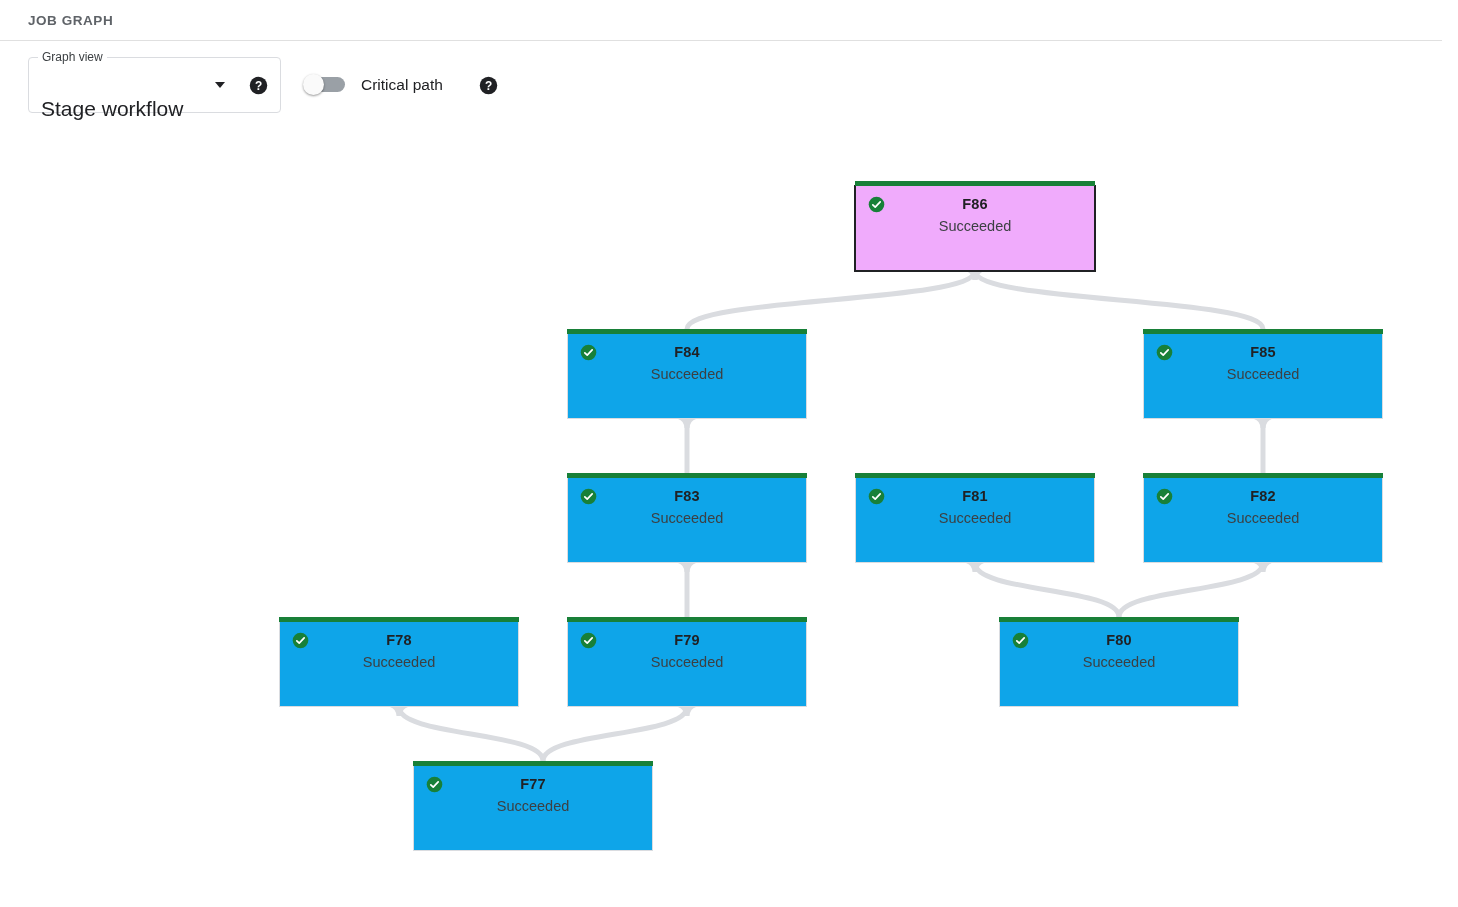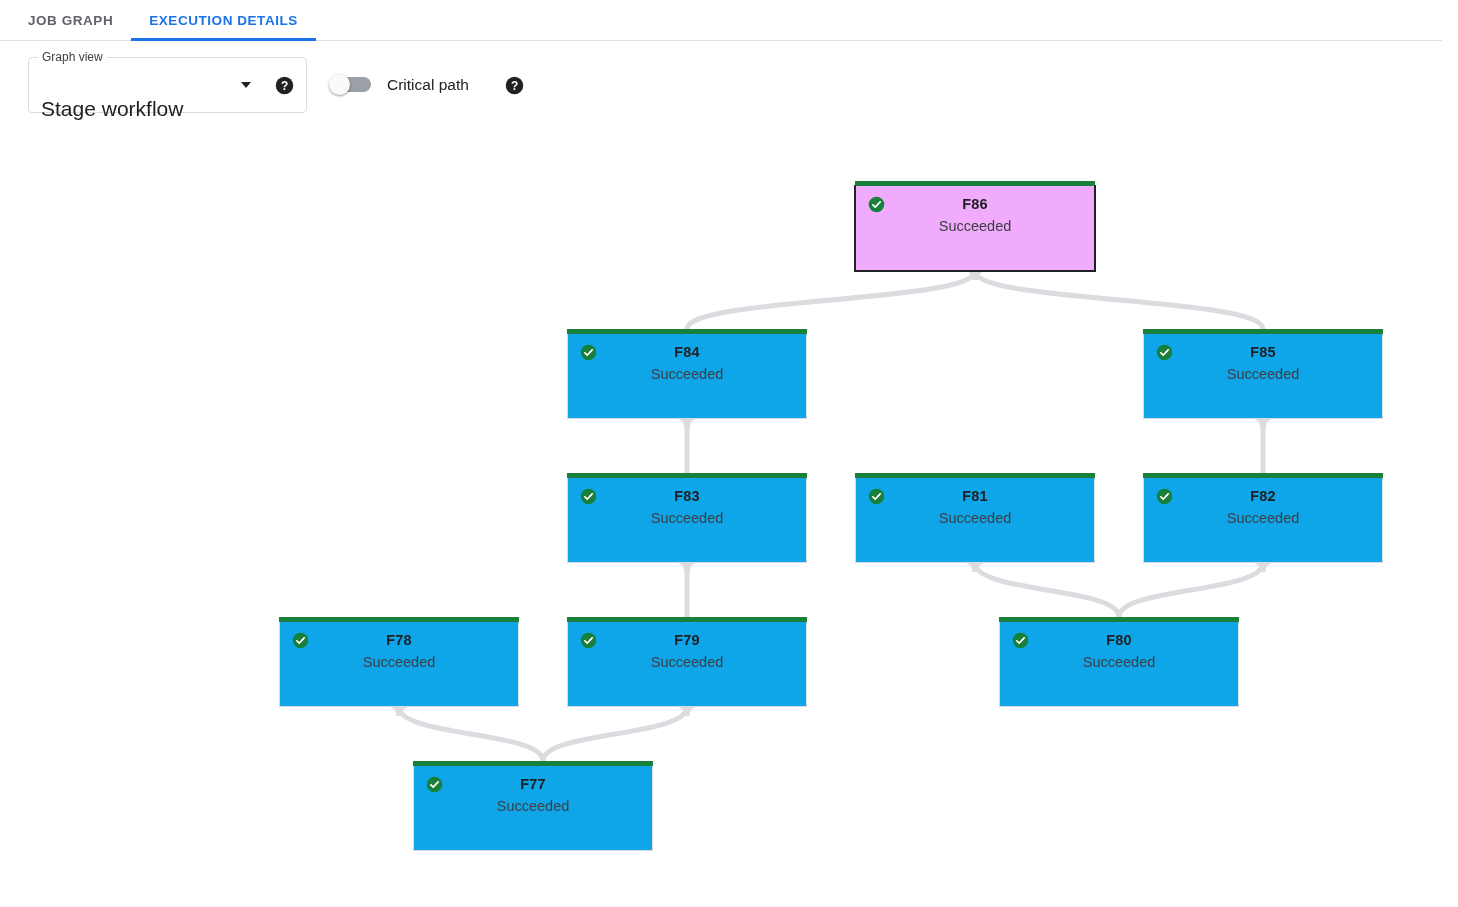--- a/index.html
+++ b/index.html
@@ -48,21 +48,21 @@
   
   .controls {
     position: relative;
     height: 88px;
     display: flex;
     align-items: center;
     padding-left: 28px;
   }
   .select-field {
     position: relative;
-    width: 279px;
+    width: 253px;
     height: 56px;
     border: 1px solid #dadce0;
     border-radius: 4px;
     background: #fff;
     display: flex;
     align-items: center;
     padding: 0 12px 0 10px;
     cursor: pointer;
   }
   .select-legend {
@@ -189,23 +189,20 @@
     font-weight: 400;
     color: #3c4043;
   }
 </style>
 </head>
 <body>
 
 <div class="tabbar">
   <div class="tab">
     <span>JOB GRAPH</span>
-  </div>
-  <div class="tab active">
-    <span>EXECUTION DETAILS</span>
   </div>
 </div>
 
 <div class="controls">
 
   <div class="select-field">
     <span class="select-legend">Graph view</span>
     <span class="select-value">Stage workflow</span>
     <span class="caret"></span>
     <span class="help-icon">

